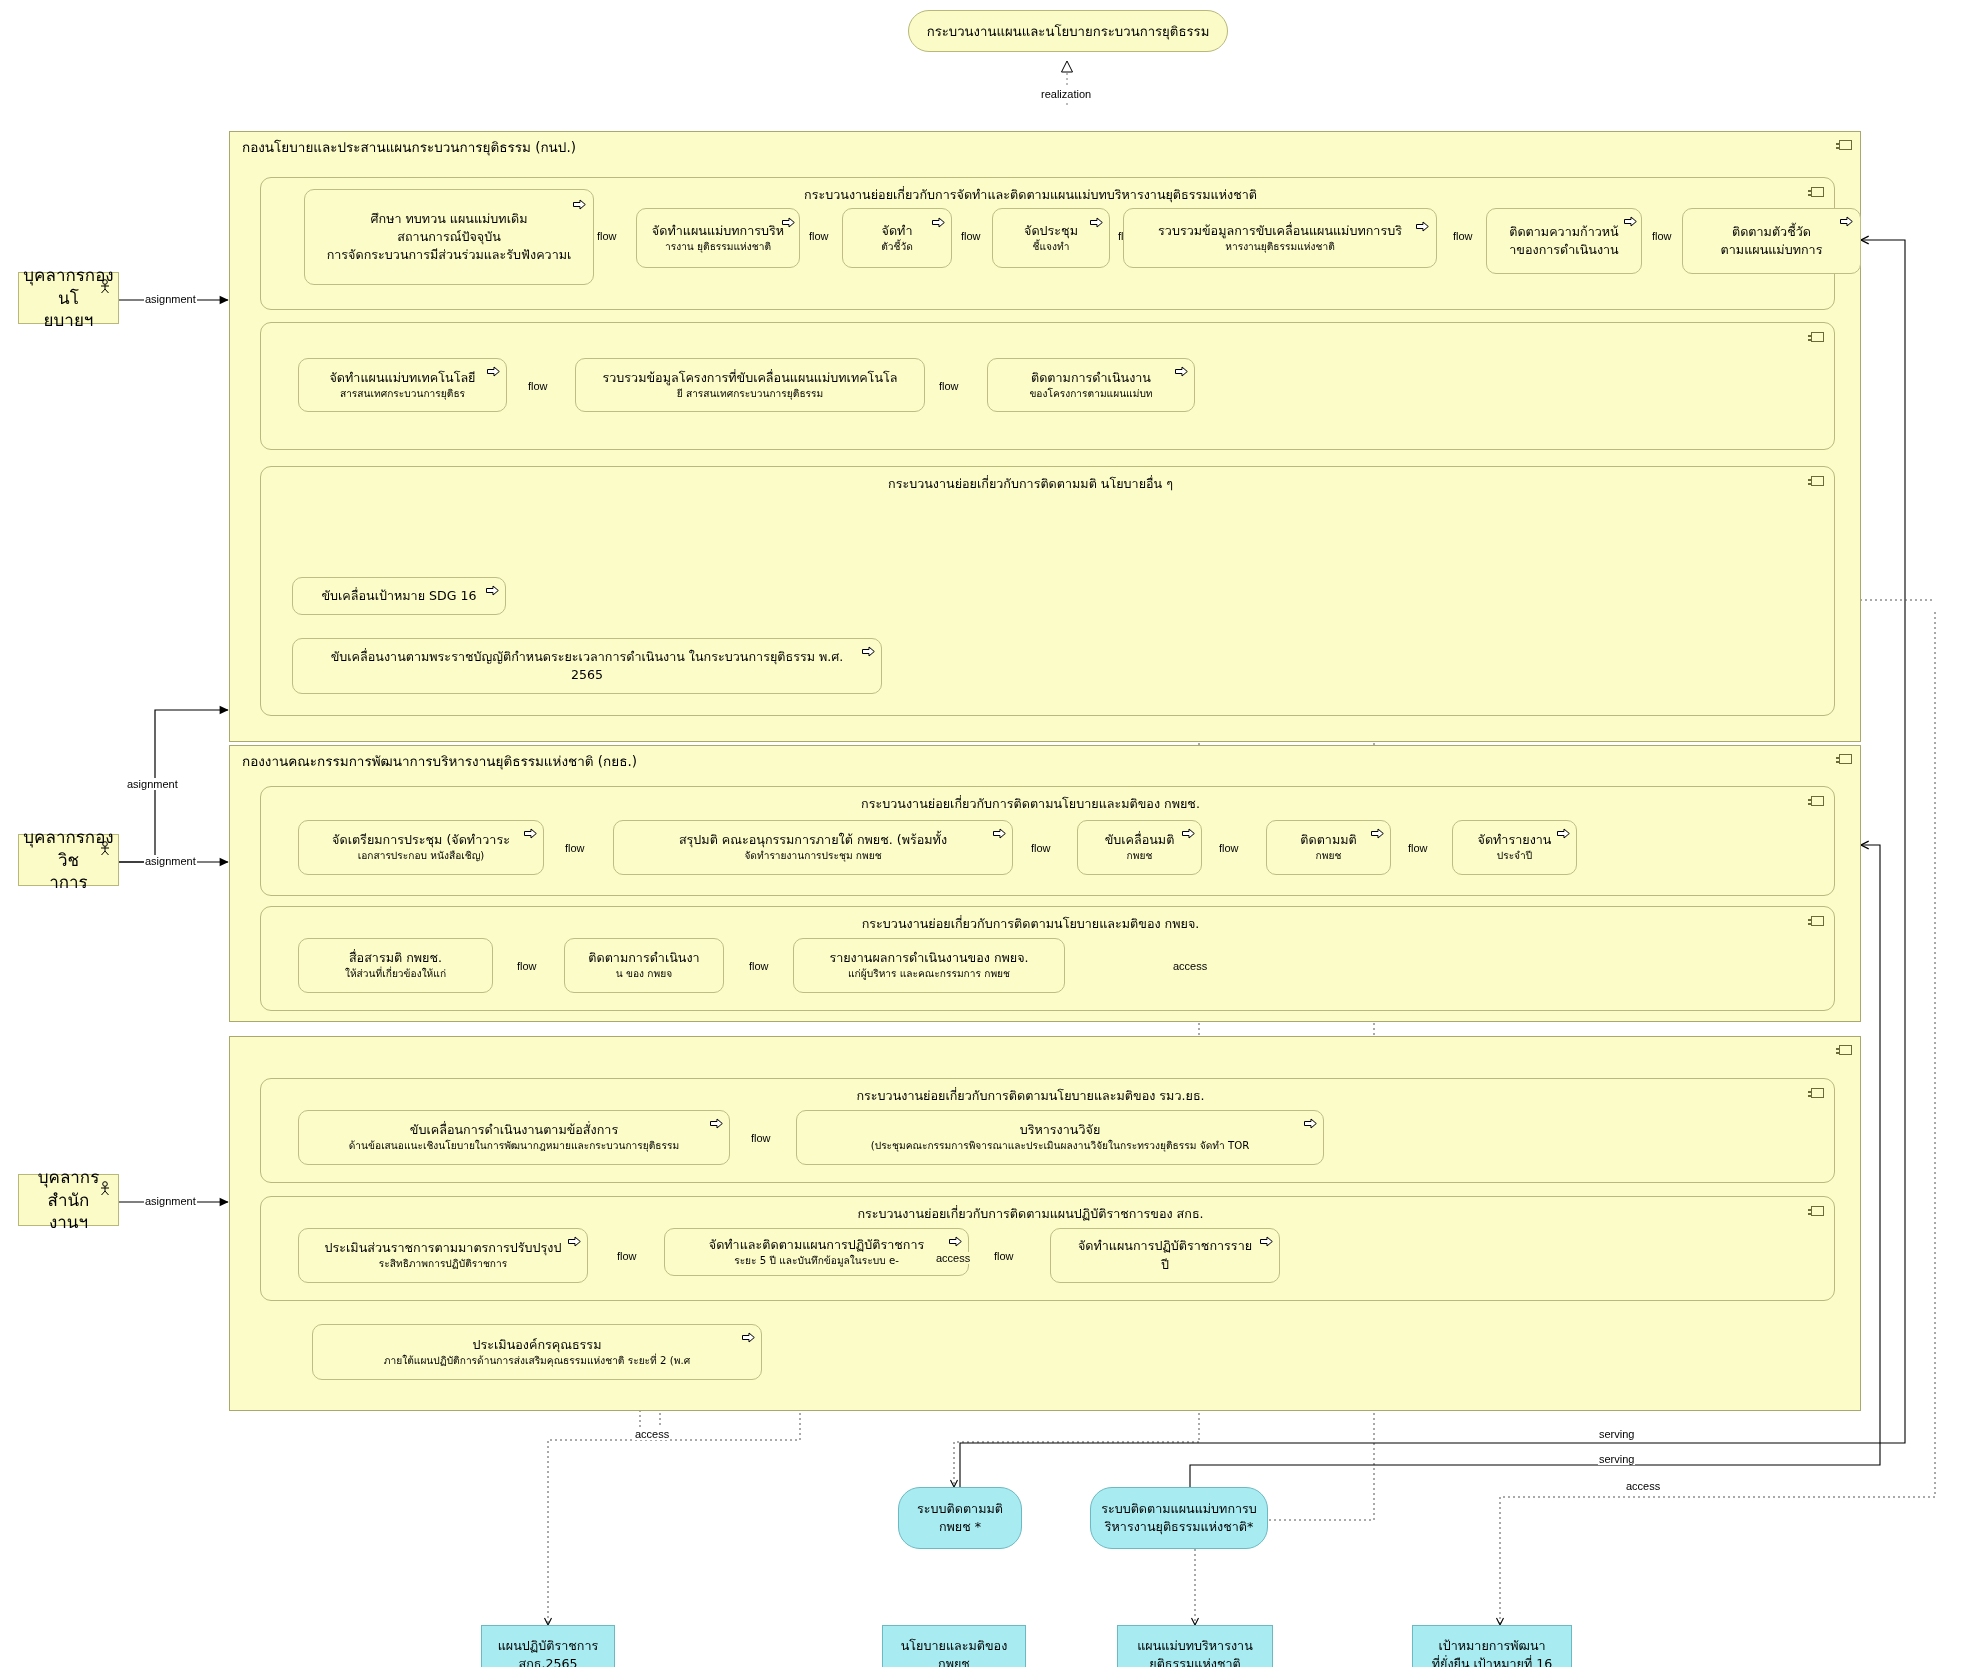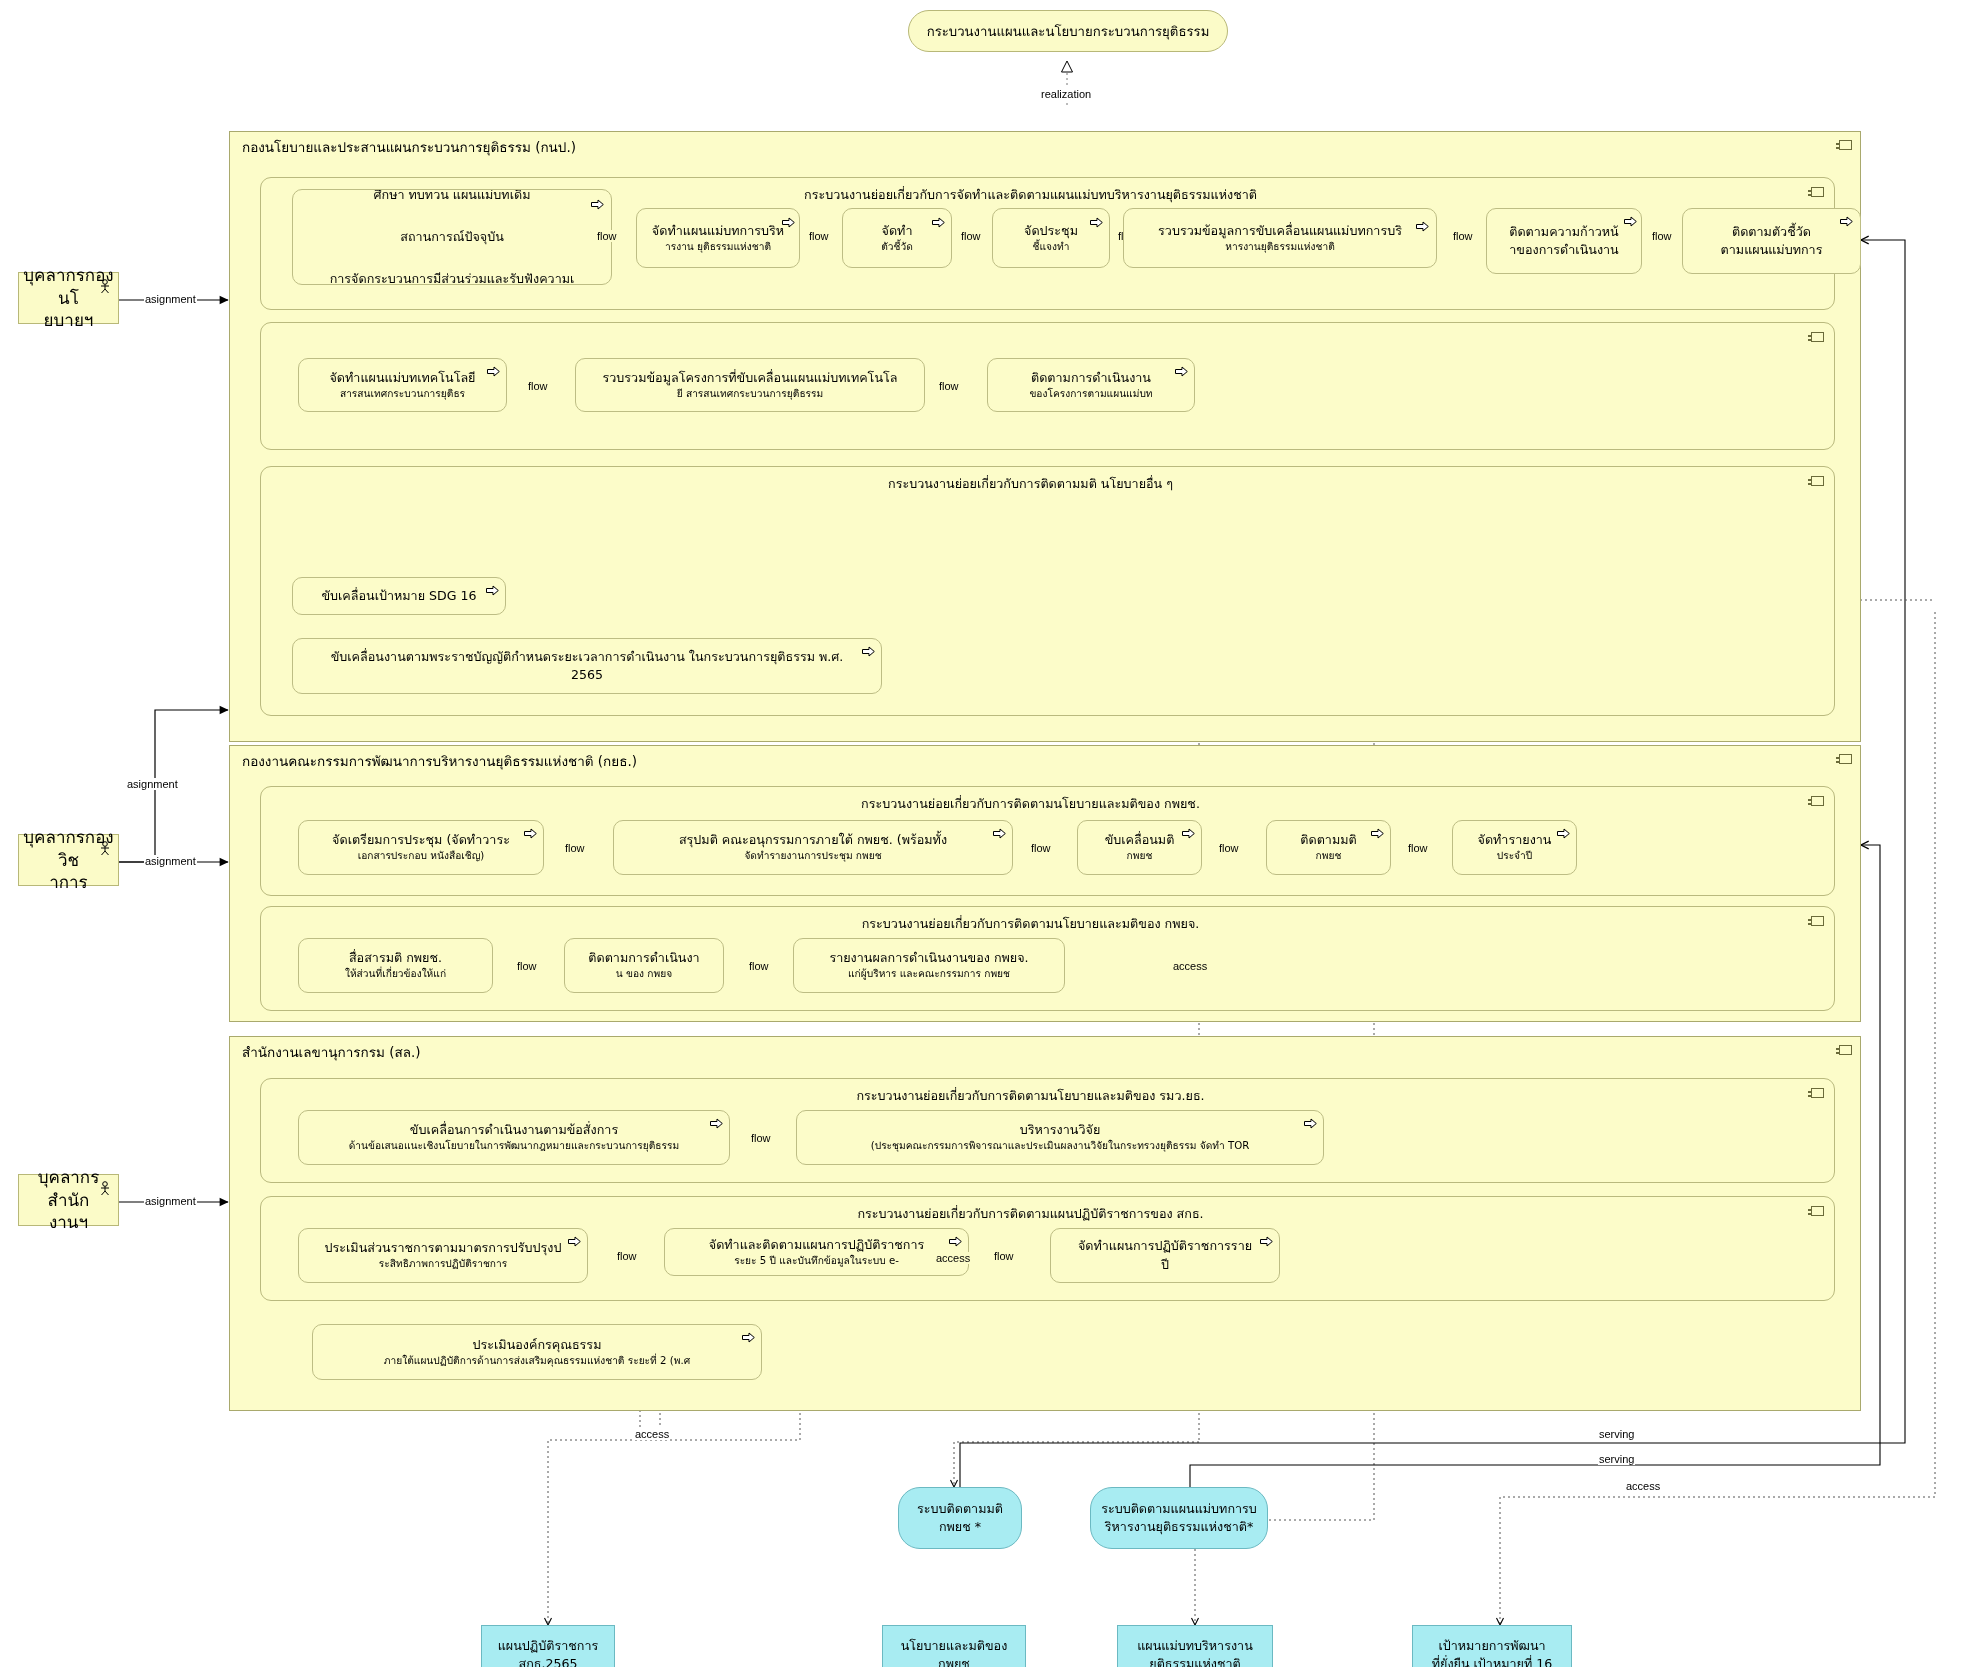--- a/index.html
+++ b/index.html
@@ -185,21 +185,21 @@
   <div class="node group" style="left:229px;top:131px;width:1632px;height:611px;">
     <div class="group-hdr">กองนโยบายและประสานแผนกระบวนการยุติธรรม (กนป.)</div>
     <div class="group-icon"></div>
   </div>
 
   <div class="subgroup" style="left:260px;top:177px;width:1575px;height:133px;">
     <div class="subgroup-title">กระบวนงานย่อยเกี่ยวกับการจัดทำและติดตามแผนแม่บทบริหารงานยุติธรรมแห่งชาติ</div>
     <div class="group-icon" style="right:10px;top:9px;"></div>
   </div>
 
-  <div class="act" style="left:292px;top:189px;width:320px;height:96px;gap:24px;">
+  <div class="act" style="left:304px;top:189px;width:290px;height:96px;">
     <div class="l1">ศึกษา ทบทวน แผนแม่บทเดิม</div>
     <div class="l3">สถานการณ์ปัจจุบัน</div>
     <div class="l3">การจัดกระบวนการมีส่วนร่วมและรับฟังความเ</div>
     <div class="parrow" style="right:7px;top:9px;">
       <svg viewBox="0 0 13 11">
           <path d="M0.5,3.5 L7,3.5 L7,1 L12.3,5.5 L7,10 L7,7.5 L0.5,7.5 Z" fill="#fff" stroke="#000" stroke-width="1"></path>
         </svg>
     </div>
   </div>
   <div class="elabel" style="left:596px;top:230px;">flow</div>
@@ -406,21 +406,20 @@
   </div>
   <div class="elabel" style="left:748px;top:960px;">flow</div>
 
   <div class="act" style="left:793px;top:938px;width:272px;height:55px;">
     <div class="l1">รายงานผลการดำเนินงานของ กพยจ.</div>
     <div class="l2">แก่ผู้บริหาร และคณะกรรมการ กพยช</div>
   </div>
   <div class="elabel" style="left:1172px;top:960px;">access</div>
 
   <div class="node group" style="left:229px;top:1036px;width:1632px;height:375px;">
-    <div class="group-hdr">สำนักงานเลขานุการกรม (สล.)</div>
     <div class="group-icon"></div>
   </div>
 
   <div class="subgroup" style="left:260px;top:1078px;width:1575px;height:105px;">
     <div class="subgroup-title">กระบวนงานย่อยเกี่ยวกับการติดตามนโยบายและมติของ รมว.ยธ.</div>
     <div class="group-icon" style="right:10px;top:9px;"></div>
   </div>
 
   <div class="act" style="left:298px;top:1110px;width:432px;height:55px;">
     <div class="l1">ขับเคลื่อนการดำเนินงานตามข้อสั่งการ</div>

